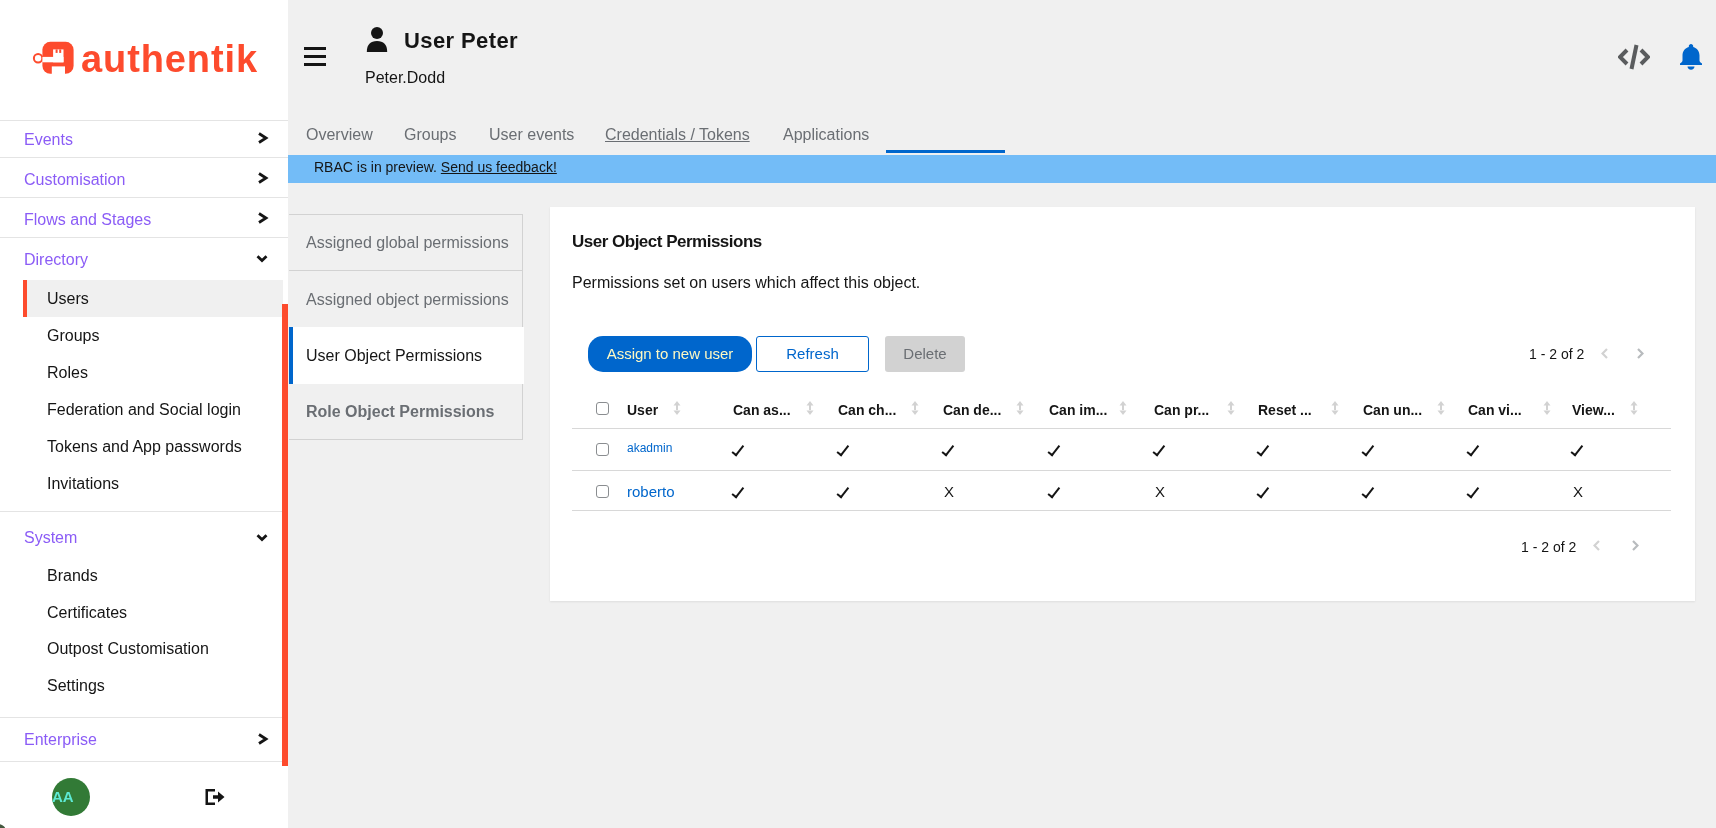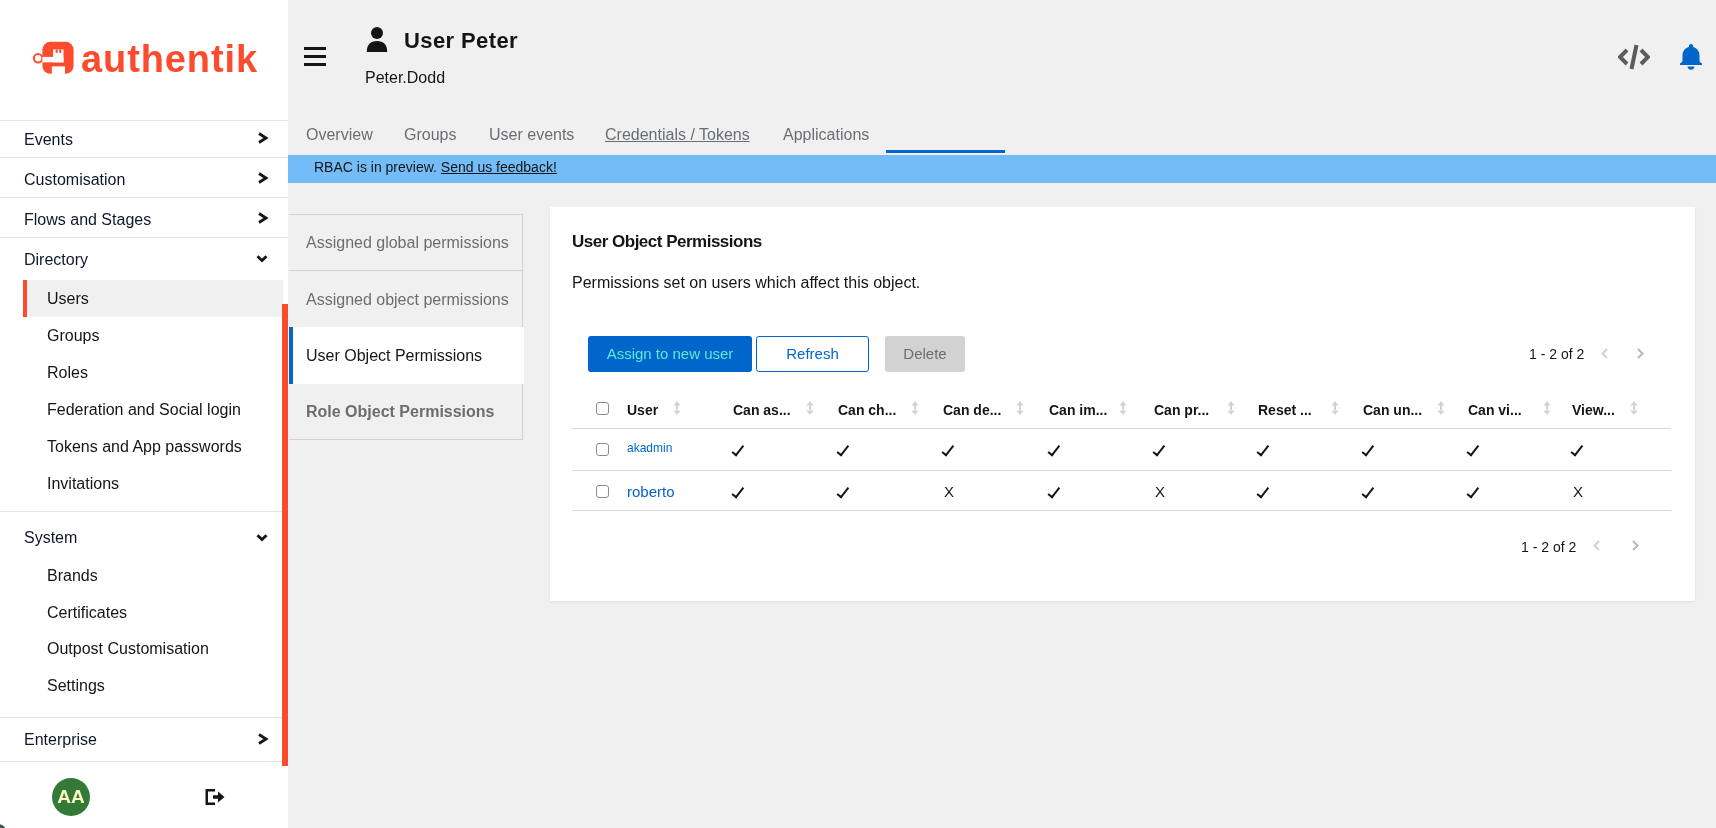--- a/index.html
+++ b/index.html
@@ -2,21 +2,21 @@
 <html><head>
 <meta charset="utf-8">
 <style>
   * { margin:0; padding:0; box-sizing:border-box; }
   html,body { width:1716px; height:828px; overflow:hidden; }
   body { background:#f0f0f0; font-family:"Liberation Sans", sans-serif; color:#151515; position:relative; }
   .abs { position:absolute; }
   
   #sidebar { position:absolute; left:0; top:0; width:288px; height:828px; background:#fff; }
   .divider { position:absolute; left:0; width:288px; height:1px; background:#e4e4e4; }
-  .nav1 { position:absolute; left:24px; font-size:16px; color:#0f172a; }
+  .nav1 { position:absolute; left:24px; font-size:16px; color:#8b5cf6; }
   .nav2 { position:absolute; left:47px; font-size:16px; color:#151515; }
   .chev { position:absolute; left:255px; width:14px; height:14px; }
   
   .tab { position:absolute; font-size:16px; color:#6a6e73; top:126px; }
   .tab.active { color:#151515; }
   
   .vtab { position:absolute; left:289px; width:234px; font-size:16px; color:#6a6e73; }
   
   .th { position:absolute; font-size:14px; font-weight:bold; color:#151515; top:402px; }
   .cb { position:absolute; width:13px; height:13px; border:1px solid #8a8d90; border-radius:3px; background:#fff; left:596px; }
@@ -71,21 +71,21 @@
 <div class="vtab" style="left:306px; top:234px;">Assigned global permissions</div>
 <div class="vtab" style="left:306px; top:291px;">Assigned object permissions</div>
 <div class="vtab" style="left:306px; top:347px; color:#151515;">User Object Permissions</div>
 <div class="vtab" style="left:306px; top:403px;font-weight:bold;">Role Object Permissions</div>
 
 <div class="abs" style="left:550px; top:207px; width:1145px; height:394px; background:#fff; box-shadow:0 1px 2px rgba(0,0,0,0.08);"></div>
 
 <div class="abs" style="left:572px; top:232px; font-size:17px; font-weight:bold; letter-spacing:-0.5px;">User Object Permissions</div>
 <div class="abs" style="left:572px; top:274px; font-size:16px;">Permissions set on users which affect this object.</div>
 
-<div class="abs" style="left:588px; top:336px; width:164px; height:36px; background:#0066cc; border-radius:3px; color:#5eead4; font-size:15px; text-align:center; line-height:36px;">Assign to new user</div>
+<div class="abs" style="left:588px; top:336px; width:164px; height:36px; background:#0066cc; border-radius:15px; color:#fef9c3; font-size:15px; text-align:center; line-height:36px;">Assign to new user</div>
 <div class="abs" style="left:756px; top:336px; width:113px; height:36px; background:#fff; border:1px solid #0066cc; border-radius:3px; color:#0066cc; font-size:15px; text-align:center; line-height:34px;">Refresh</div>
 <div class="abs" style="left:885px; top:336px; width:80px; height:36px; background:#d2d2d2; border-radius:3px; color:#6a6e73; font-size:15px; text-align:center; line-height:36px;">Delete</div>
 
 <div class="abs" style="left:1529px; top:346px; font-size:14px;">1 - 2 of 2</div>
 <svg class="abs" style="left:1601px; top:348px;" width="7" height="11" viewBox="0 0 7 11">
     <path d="M6 1 L1.5 5.5 L6 10" fill="none" stroke="#d2d2d2" stroke-width="2.2"></path>
   </svg>
 <svg class="abs" style="left:1637px; top:348px;" width="7" height="11" viewBox="0 0 7 11">
     <path d="M1 1 L5.5 5.5 L1 10" fill="none" stroke="#b8bbbe" stroke-width="2.2"></path>
   </svg>
@@ -180,21 +180,21 @@
   <div class="nav2" style="top:640px;">Outpost Customisation</div>
   <div class="nav2" style="top:677px;">Settings</div>
 
   <div class="divider" style="top:717px;"></div>
   <div class="nav1" style="top:731px;">Enterprise</div>
   <svg class="chev" style="top:732px;" viewBox="0 0 14 14">
       <path d="M4 2.5 L11 7 L4 11.5" fill="none" stroke="#151515" stroke-width="2.8"></path>
     </svg>
   <div class="divider" style="top:761px;"></div>
 
-  <div class="abs" style="left:52px; top:778px; width:38px; height:38px; border-radius:50%; background:#327a36; color:#fef9c3; font-size:19px; font-weight:bold; text-align:center; line-height:38px;">AA</div>
+  <div class="abs" style="left:52px; top:778px; width:38px; height:38px; border-radius:50%; background:#327a36; color:#5eead4; font-size:15px; font-weight:bold; text-align:left; line-height:38px;">AA</div>
   <svg class="abs" style="left:205px; top:789px;" width="20" height="16" viewBox="0 0 20 16">
     <path d="M10 0 L10 2.5 L3 2.5 L3 13.5 L10 13.5 L10 16 L0.5 16 L0.5 0 Z" fill="#151515"></path>
     <path d="M8 6.3 L13 6.3 L13 2.5 L19.5 8 L13 13.5 L13 9.7 L8 9.7 Z" fill="#151515"></path>
   </svg>
   <div class="abs" style="left:-9px; top:824px; width:15px; height:15px; border-radius:50%; background:#44583f;"></div>
 
   <div class="abs" style="left:282px; top:304px; width:6px; height:462px; background:#fd4b2d;"></div>
 </div>
 
 <svg class="sorticon" style="left:806px;" width="8" height="14" viewBox="0 0 8 14">

